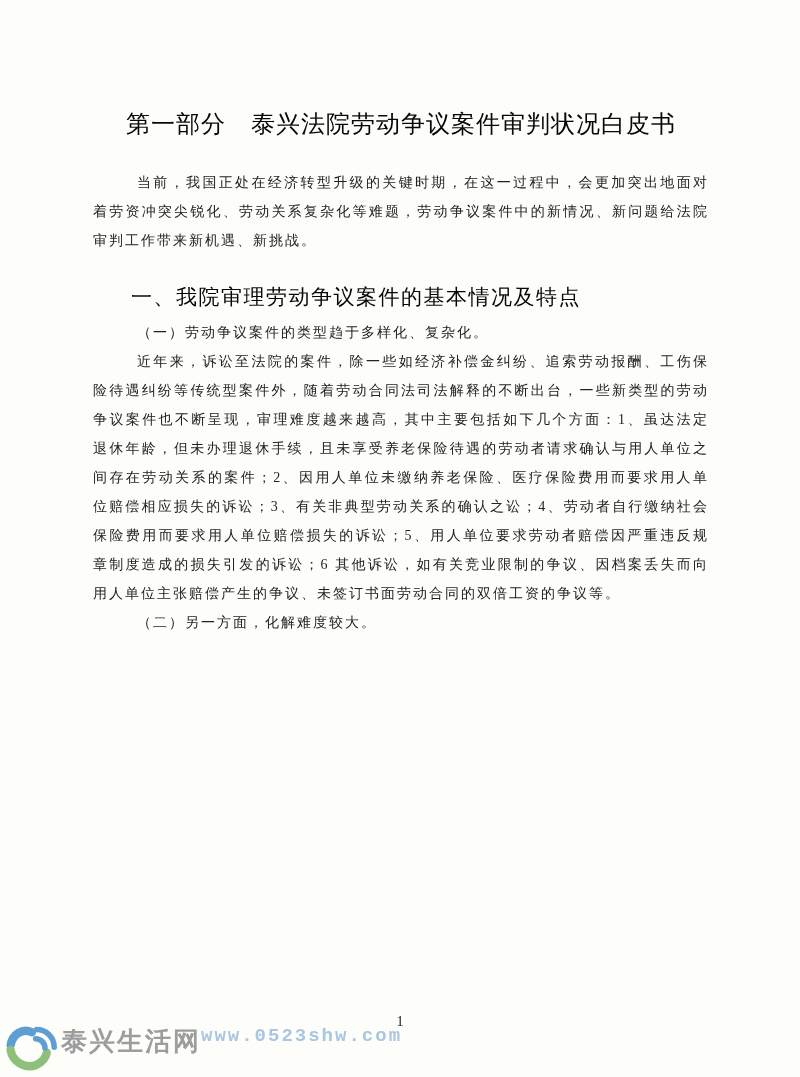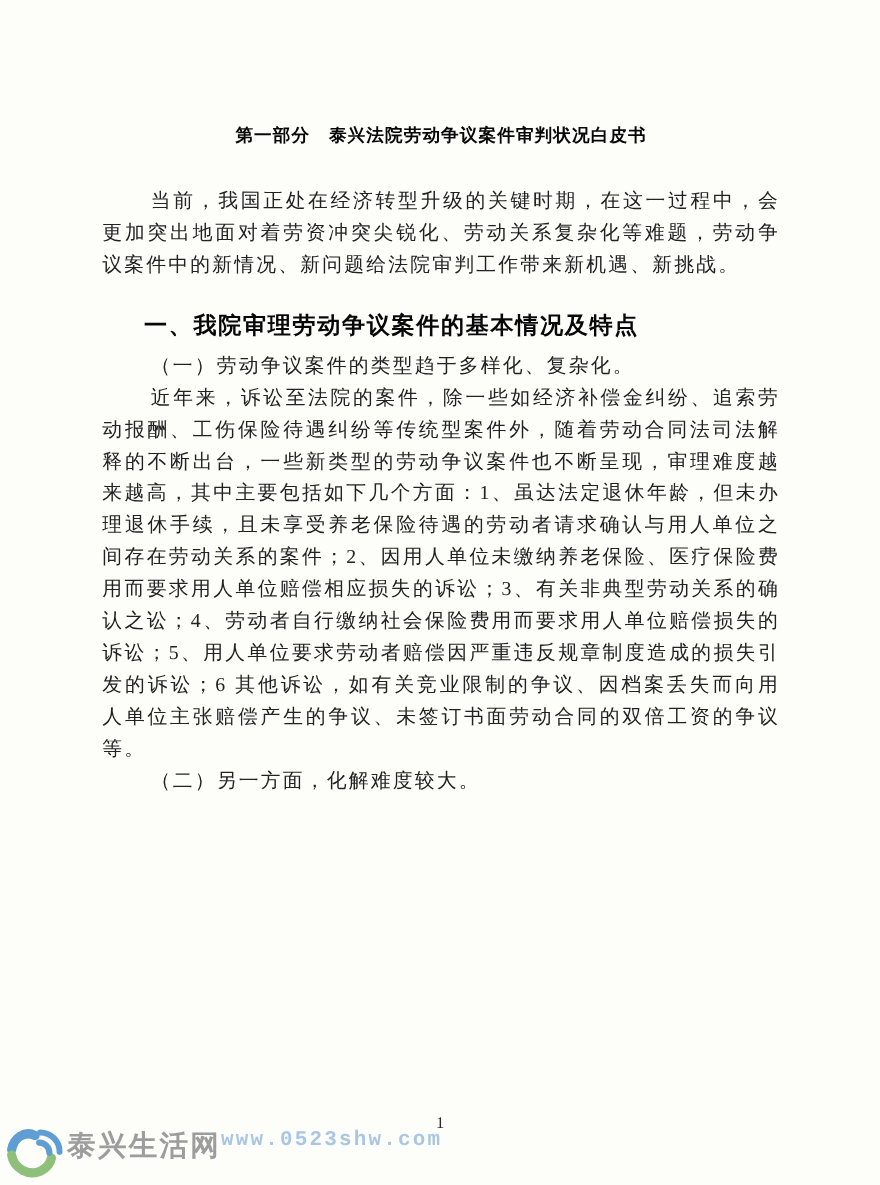--- a/index.html
+++ b/index.html
@@ -17,41 +17,41 @@
     inset: 0;
   }
   .content {
     position: absolute;
     left: 93px;
     top: 106px;
     width: 616px;
   }
   .doc-title {
     font-family: "Liberation Sans", "DejaVu Sans", sans-serif;
-    font-weight: bold;
-    font-size: 16px;
+    font-weight: normal;
+    font-size: 24px;
     line-height: 36px;
     letter-spacing: 1px;
     color: #070707;
     text-align: center;
     margin: 0 0 26px 0;
     white-space: nowrap;
   }
   .para {
-    font-size: 18px;
+    font-size: 14px;
     line-height: 29px;
     letter-spacing: 2px;
     text-align: justify;
     text-indent: 44px;
     margin: 0;
     color: #222222;
   }
   .sec-heading {
     font-family: "Liberation Sans", "DejaVu Sans", sans-serif;
-    font-weight: bold;
+    font-weight: normal;
     font-size: 21px;
     line-height: 30px;
     letter-spacing: 1.5px;
     color: #070707;
     text-indent: 38px;
     margin: 27px 0 6px 0;
     white-space: nowrap;
   }
   .page-number {
     position: absolute;

